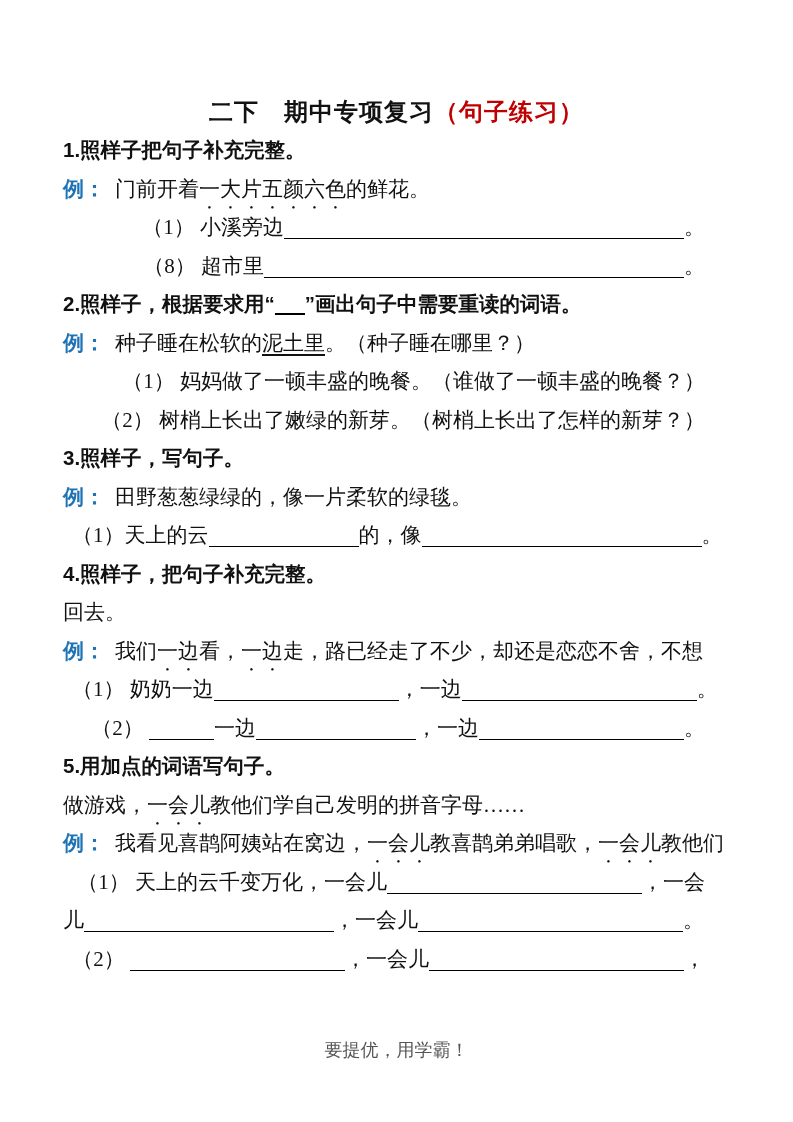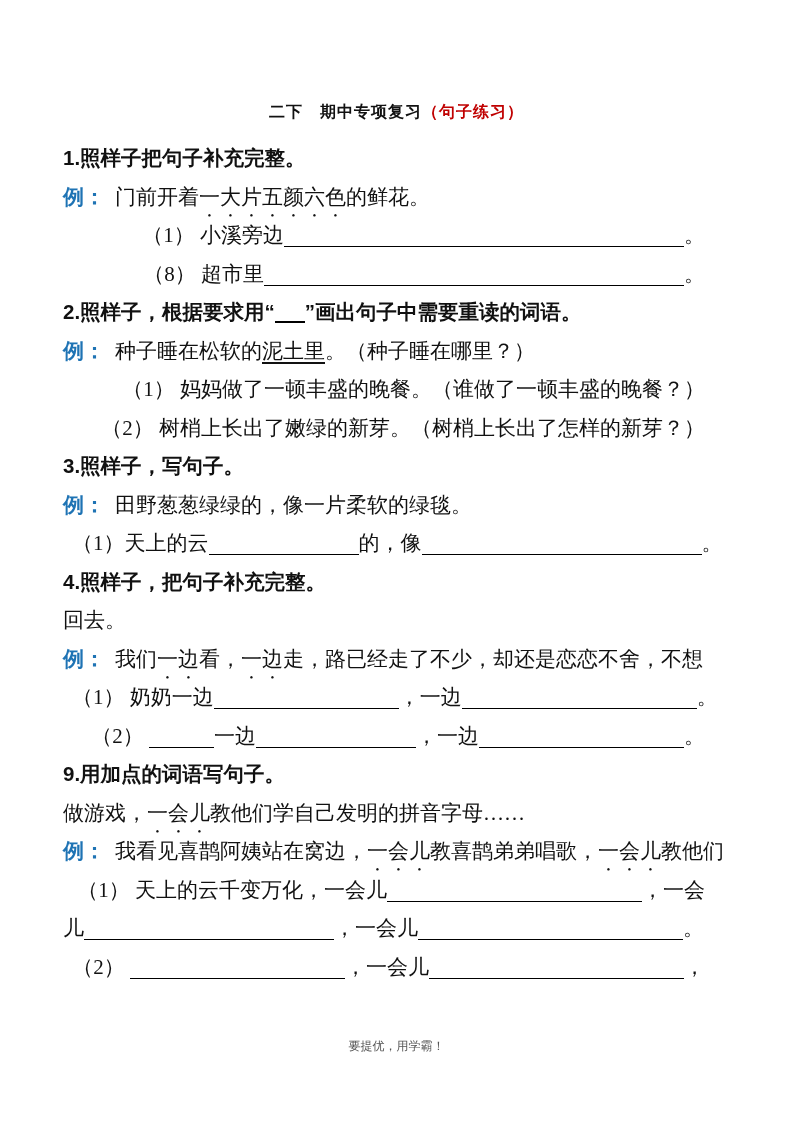--- a/index.html
+++ b/index.html
@@ -6,25 +6,25 @@
   .page {
     position: relative;
     width: 793px;
     height: 1122px;
     margin: 0 auto;
     background: #ffffff;
     overflow: hidden;
     color: #111;
   }
   .title {
-    margin: 96px 0 11px 0;
+    margin: 96px 0 3px 0;
     text-align: center;
     font-family: "Liberation Sans", "DejaVu Sans", sans-serif;
     font-weight: 700;
-    font-size: 16px;
+    font-size: 24px;
     line-height: 32px;
     letter-spacing: 1px;
     white-space: nowrap;
   }
   .title .hl { color: #c00000; }
   .content {
     padding: 0 88px 0 63px;
   }
   .line {
     font-family: "Liberation Serif", "DejaVu Serif", serif;
@@ -63,21 +63,21 @@
     text-decoration-thickness: 1.5px;
     text-underline-offset: 4px;
   }
   .footer {
     position: absolute;
     top: 1038px;
     left: 0;
     width: 100%;
     text-align: center;
     font-family: "Liberation Serif", "DejaVu Serif", serif;
-    font-size: 12px;
+    font-size: 18px;
     color: #555;
   }
 </style>
 </head>
 <body>
 
 <div class="page">
   <div class="title">
     <span>二下　期中专项复习</span><span class="hl">（句子练习）</span>
   </div>
@@ -91,21 +91,21 @@
       <div class="line item"><span>（1） 妈妈做了一顿丰盛的晚餐。（谁做了一顿丰盛的晚餐？）</span></div>
       <div class="line item"><span>（2） 树梢上长出了嫩绿的新芽。（树梢上长出了怎样的新芽？）</span></div>
       <div class="line heading"><span>3.照样子，写句子。</span></div>
       <div class="line example"><span class="ex-label">例：</span><span>田野葱葱绿绿的，像一片柔软的绿毯。</span></div>
       <div class="line item"><span>（1）天上的云</span><span class="blank" style="width: 150px;"></span><span>的，像</span><span class="blank" style="width: 280px;"></span><span>。</span></div>
       <div class="line heading"><span>4.照样子，把句子补充完整。</span></div>
       <div class="line cont"><span>回去。</span></div>
       <div class="line example"><span class="ex-label">例：</span><span>我们</span><span class="seg-dot">一边</span><span>看，</span><span class="seg-dot">一边</span><span>走，路已经走了不少，却还是恋恋不舍，不想</span></div>
       <div class="line item"><span>（1） 奶奶一边</span><span class="blank" style="width: 185px;"></span><span>，一边</span><span class="blank" style="width: 235px;"></span><span>。</span></div>
       <div class="line item"><span>（2） </span><span class="blank" style="width: 65px;"></span><span>一边</span><span class="blank" style="width: 160px;"></span><span>，一边</span><span class="blank" style="width: 205px;"></span><span>。</span></div>
-      <div class="line heading"><span>9.用加点的词语写句子。</span></div>
+      <div class="line heading"><span>5.用加点的词语写句子。</span></div>
       <div class="line cont"><span>做游戏，</span><span class="seg-dot">一会儿</span><span>教他们学自己发明的拼音字母……</span></div>
       <div class="line example"><span class="ex-label">例：</span><span>我看见喜鹊阿姨站在窝边，</span><span class="seg-dot">一会儿</span><span>教喜鹊弟弟唱歌，</span><span class="seg-dot">一会儿</span><span>教他们</span></div>
       <div class="line item"><span>（1） 天上的云千变万化，一会儿</span><span class="blank" style="width: 255px;"></span><span>，一会</span></div>
       <div class="line cont"><span>儿</span><span class="blank" style="width: 250px;"></span><span>，一会儿</span><span class="blank" style="width: 265px;"></span><span>。</span></div>
       <div class="line item"><span>（2） </span><span class="blank" style="width: 215px;"></span><span>，一会儿</span><span class="blank" style="width: 255px;"></span><span>，</span></div>
     </div>
   <div class="footer">要提优，用学霸！</div>
 </div>
 
 </body></html>

